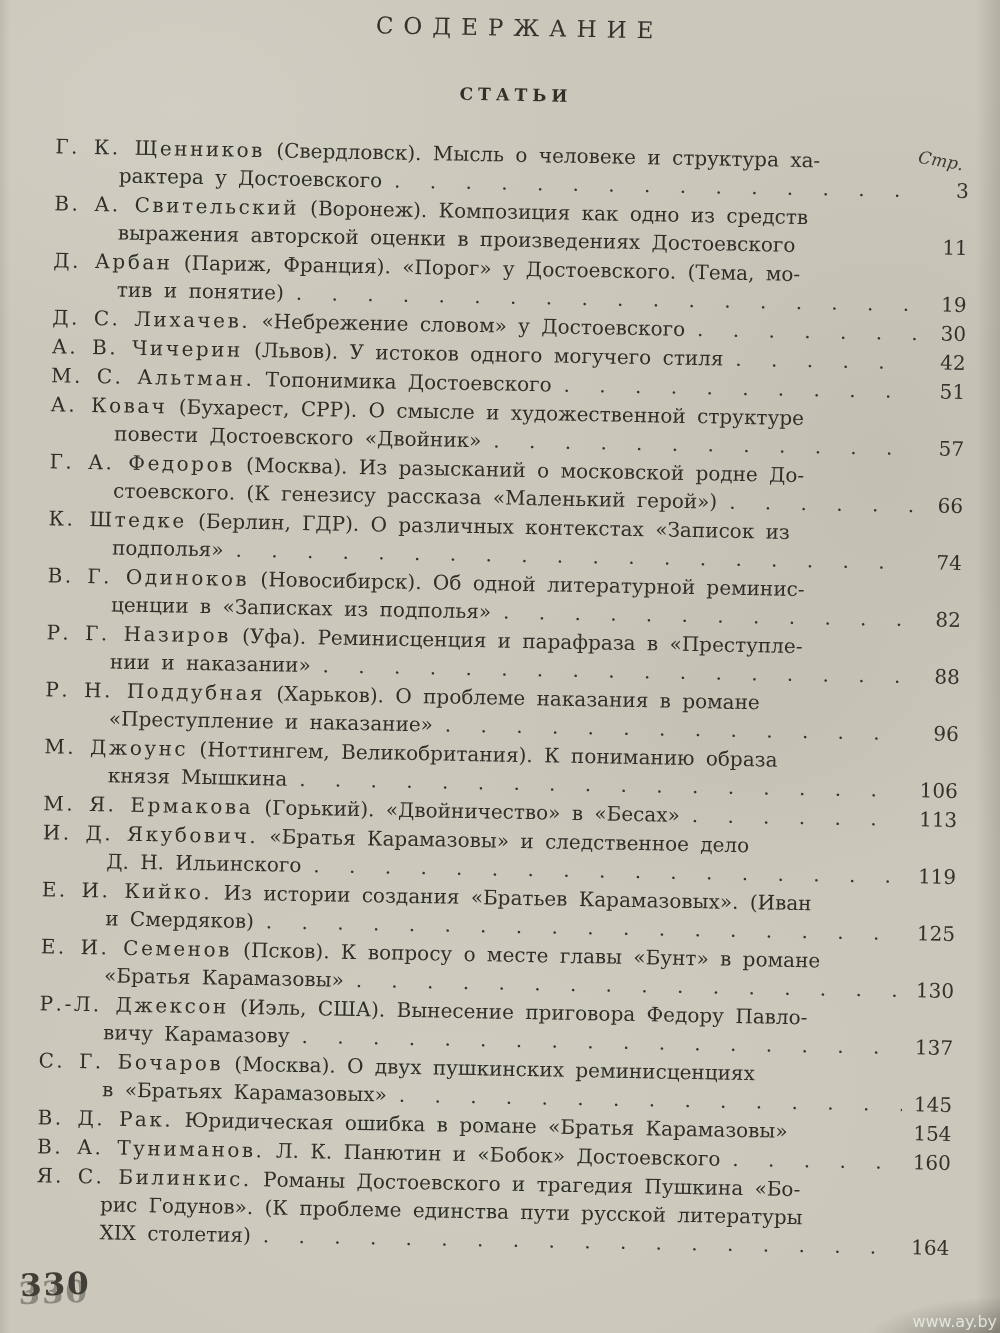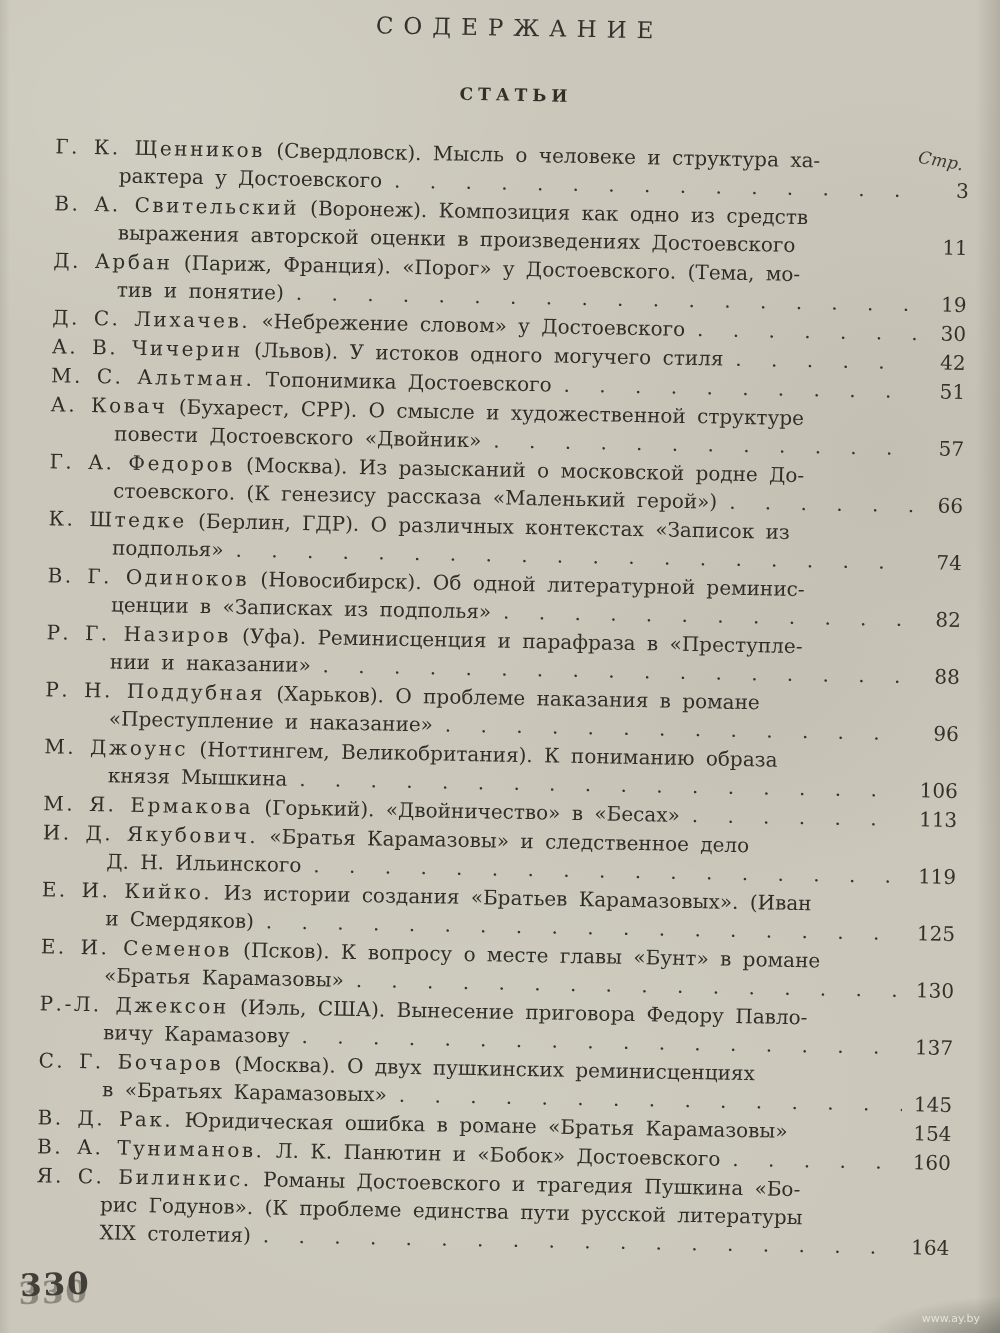--- a/index.html
+++ b/index.html
@@ -62,22 +62,22 @@
     color: #34322c;
   }
   .pagenum { flex: 0 0 auto; min-width: 44px; text-align: right; font-size: 20px; color: #33312b; }
   .folio {
     position: absolute; left: 20px; top: 1266px;
     font-size: 31px; font-weight: bold; letter-spacing: 2px;
     color: #413f38; transform: rotate(-2deg);
     text-shadow: -2px 8px 0 rgba(63,61,54,0.45);
   }
   .watermark {
-    position: absolute; right: 20px; top: 1312px;
-    font-family: "DejaVu Sans", sans-serif; font-size: 11px;
+    position: absolute; right: 3px; top: 1312px;
+    font-family: "DejaVu Sans", sans-serif; font-size: 16px;
     color: rgba(231,230,223,0.95);
   }
 </style>
 </head>
 <body>
 
 <div class="photo">
   <div class="content">
     <h1 class="title">СОДЕРЖАНИЕ</h1>
     <h2 class="section">СТАТЬИ</h2>

